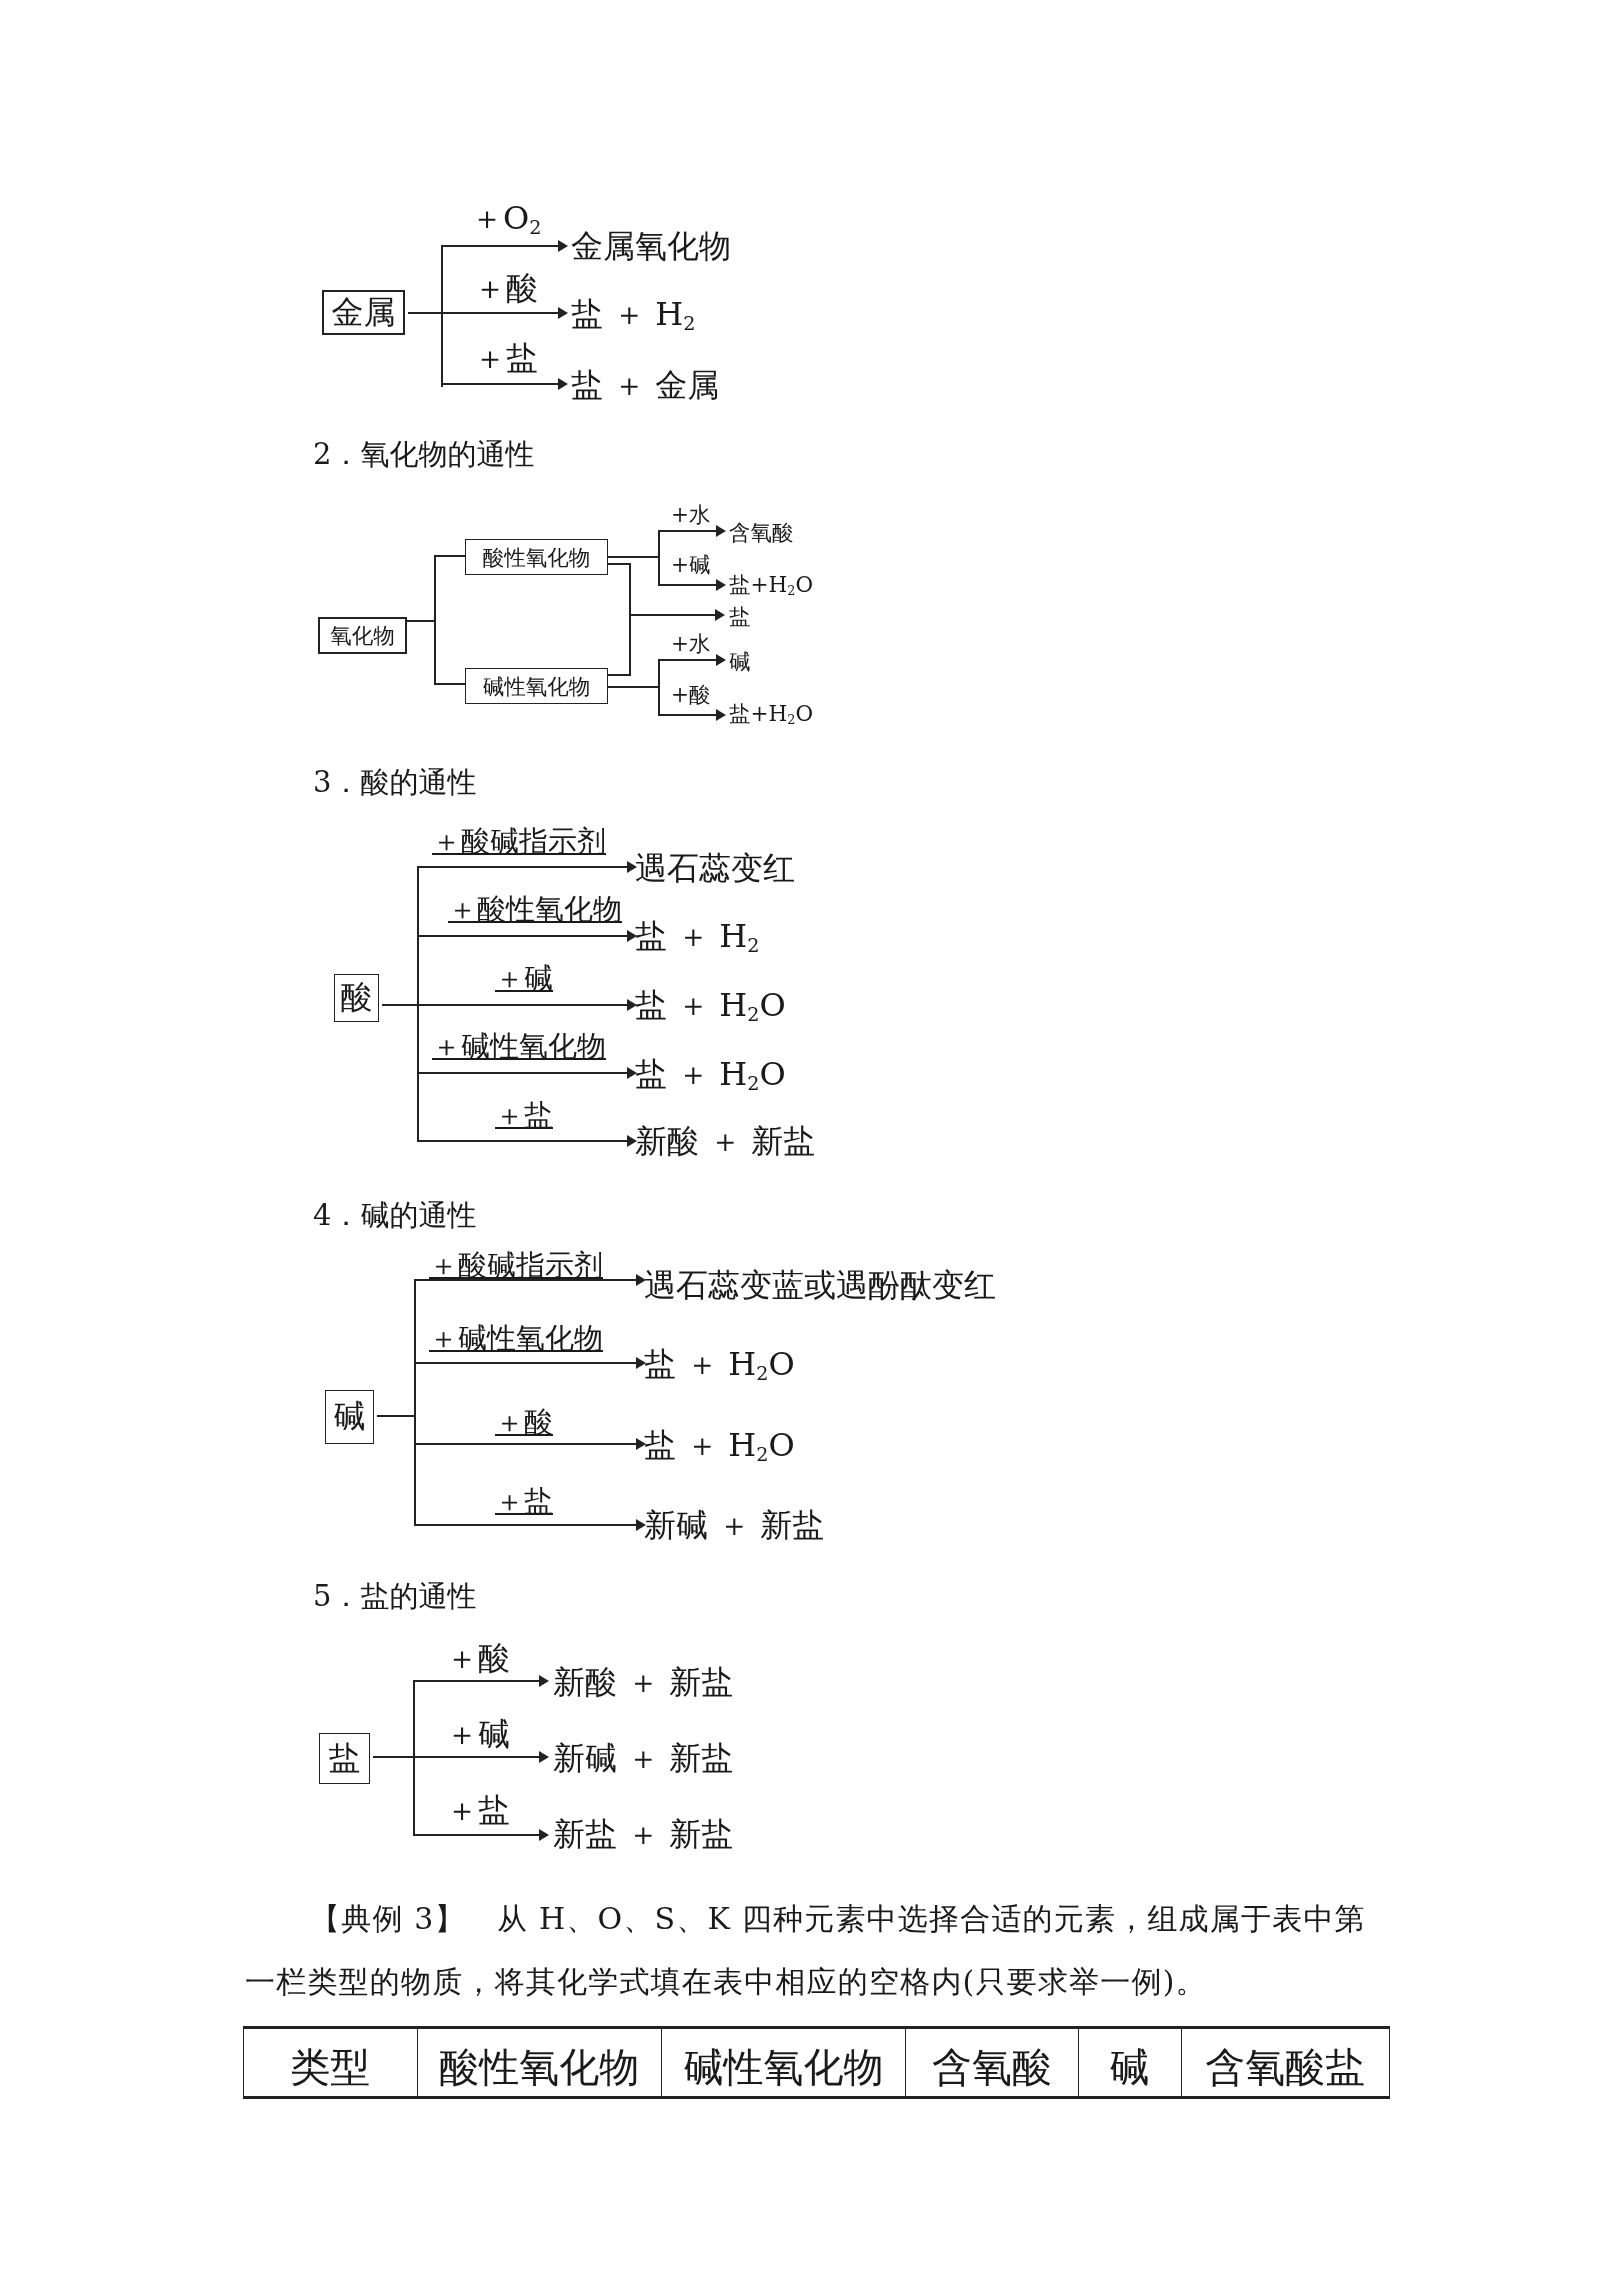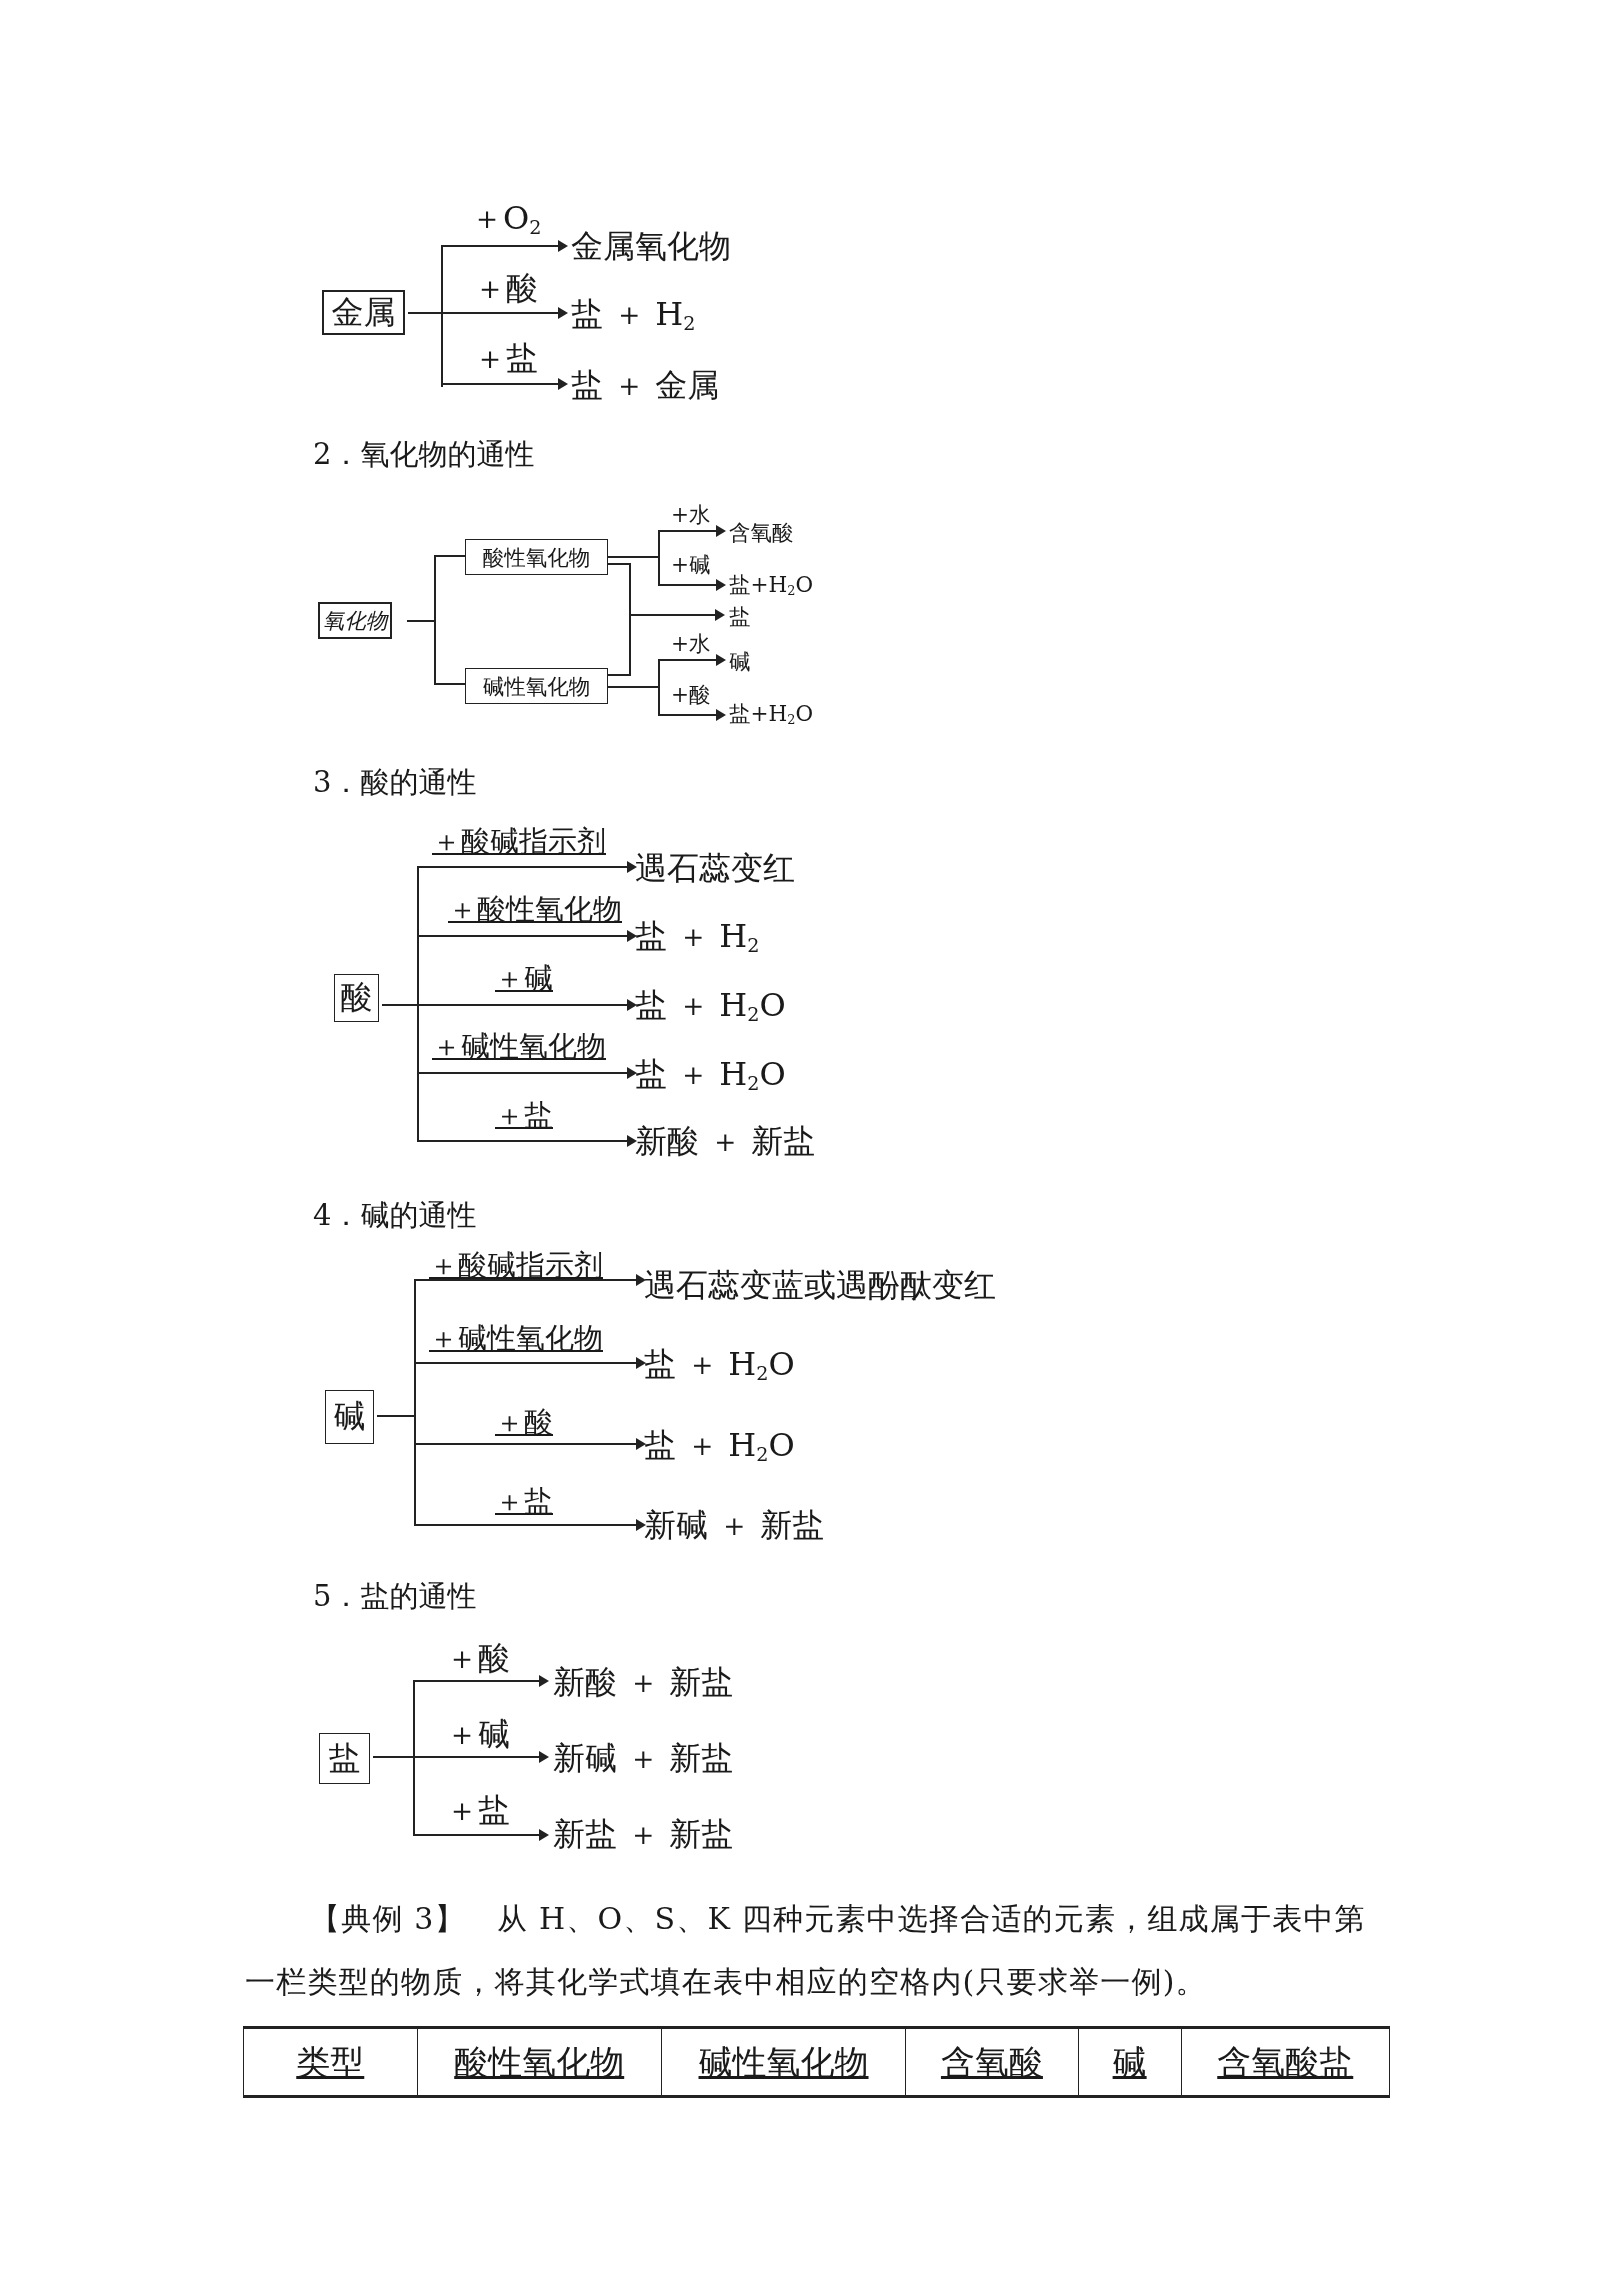--- a/index.html
+++ b/index.html
@@ -12,21 +12,21 @@
   .vl { position:absolute; width:2.4px; background:#222; }
   .arrow { position:absolute; height:2.4px; background:#222; }
   .arrow::after { content:""; position:absolute; right:-8.3px; top:-5.4px;
          border-left:10.7px solid #222; border-top:6.6px solid transparent; border-bottom:6.6px solid transparent; }
   .big { font-size:32px; }
   .mid { font-size:29px;text-decoration:underline; }
   .small { font-size:21.5px; }
   .heading { font-size:29px; }
   sub { font-size:0.6em; vertical-align:-0.25em; }
   .para { position:absolute; font-size:30px; letter-spacing:1.2px; }
-  table.t { position:absolute; border-collapse:collapse; font-size:34px;text-decoration:underline; }
+  table.t { position:absolute; border-collapse:collapse; font-size:40px; }
   table.t td { border:1.8px solid #222; text-align:center; vertical-align:top; padding-top:10.7px; height:54px; }
   table.t tr { border-top:3px solid #222; border-bottom:3px solid #222; }
 </style>
 </head>
 <body>
 
 <div class="box big" style="left:322px;top:290px;width:83px;height:45px;">
   <span>金属</span>
 </div>
 <div class="hl" style="left:408px;top:312px;width:35px;"></div>
@@ -41,21 +41,21 @@
 <div class="abs big" style="left:571px;top:293px;"><span>盐 ＋ H</span><sub>2</sub></div>
 
 <div class="arrow" style="left:441px;top:383px;width:119px;"></div>
 <div class="abs big" style="left:474px;top:337px;"><span>＋盐</span></div>
 <div class="abs big" style="left:571px;top:364px;"><span>盐 ＋ 金属</span></div>
 
 <div class="abs heading" style="left:313px;top:435px;">
   <span>2．</span><span>氧化物的通性</span>
 </div>
 
-<div class="box small" style="left:318px;top:602px;width:74px;height:37px;font-style:italic;">
+<div class="box small" style="left:318px;top:617px;width:89px;height:37px;">
   <span>氧化物</span>
 </div>
 <div class="hl" style="left:407px;top:620px;width:28px;height:1.8px;"></div>
 <div class="vl" style="left:434px;top:555px;height:130px;width:1.8px;"></div>
 <div class="hl" style="left:434px;top:555px;width:31px;height:1.8px;"></div>
 <div class="hl" style="left:434px;top:683px;width:31px;height:1.8px;"></div>
 
 <div class="box small" style="left:465px;top:539px;width:143px;height:36px;border-width:1.8px;">
   <span>酸性氧化物</span>
 </div>

